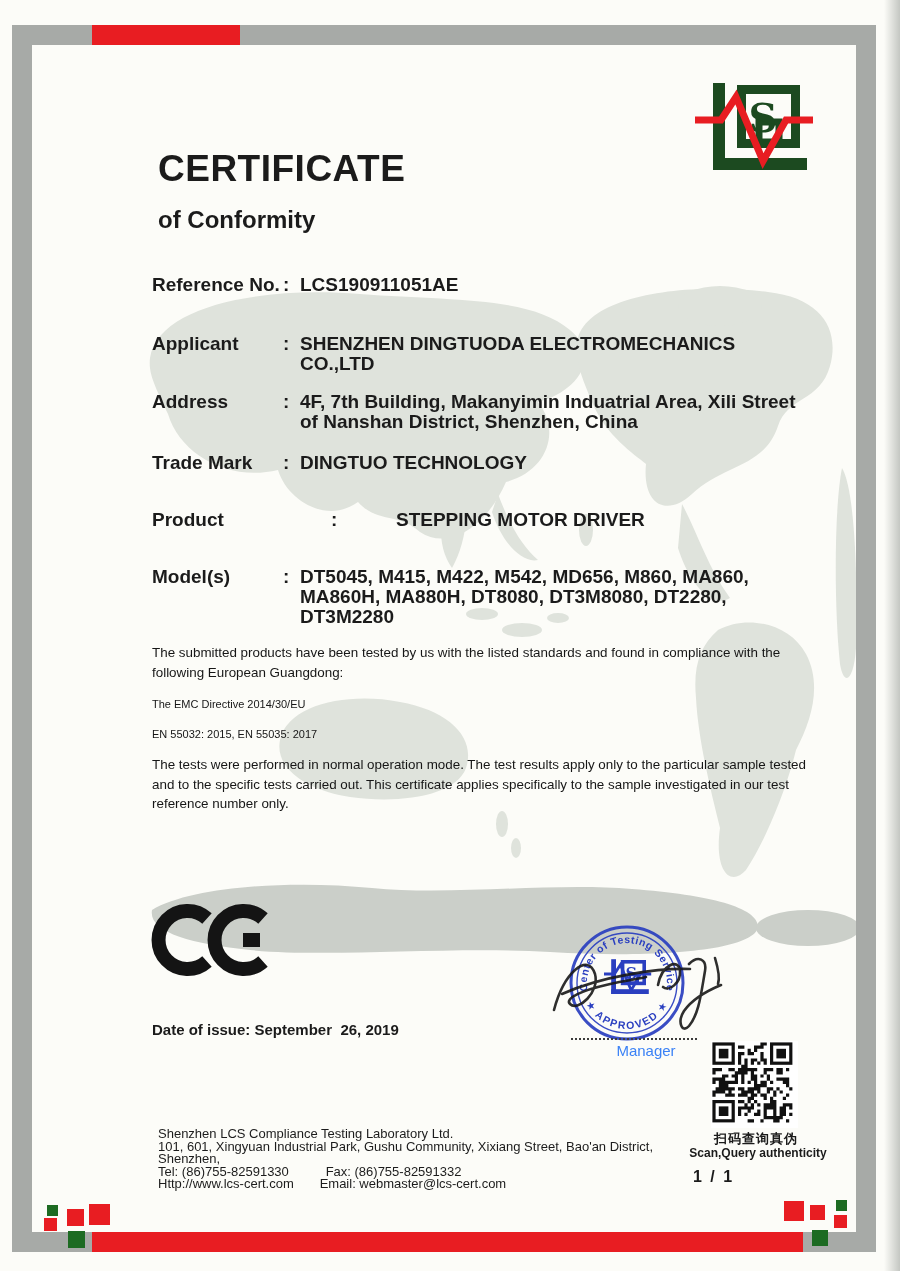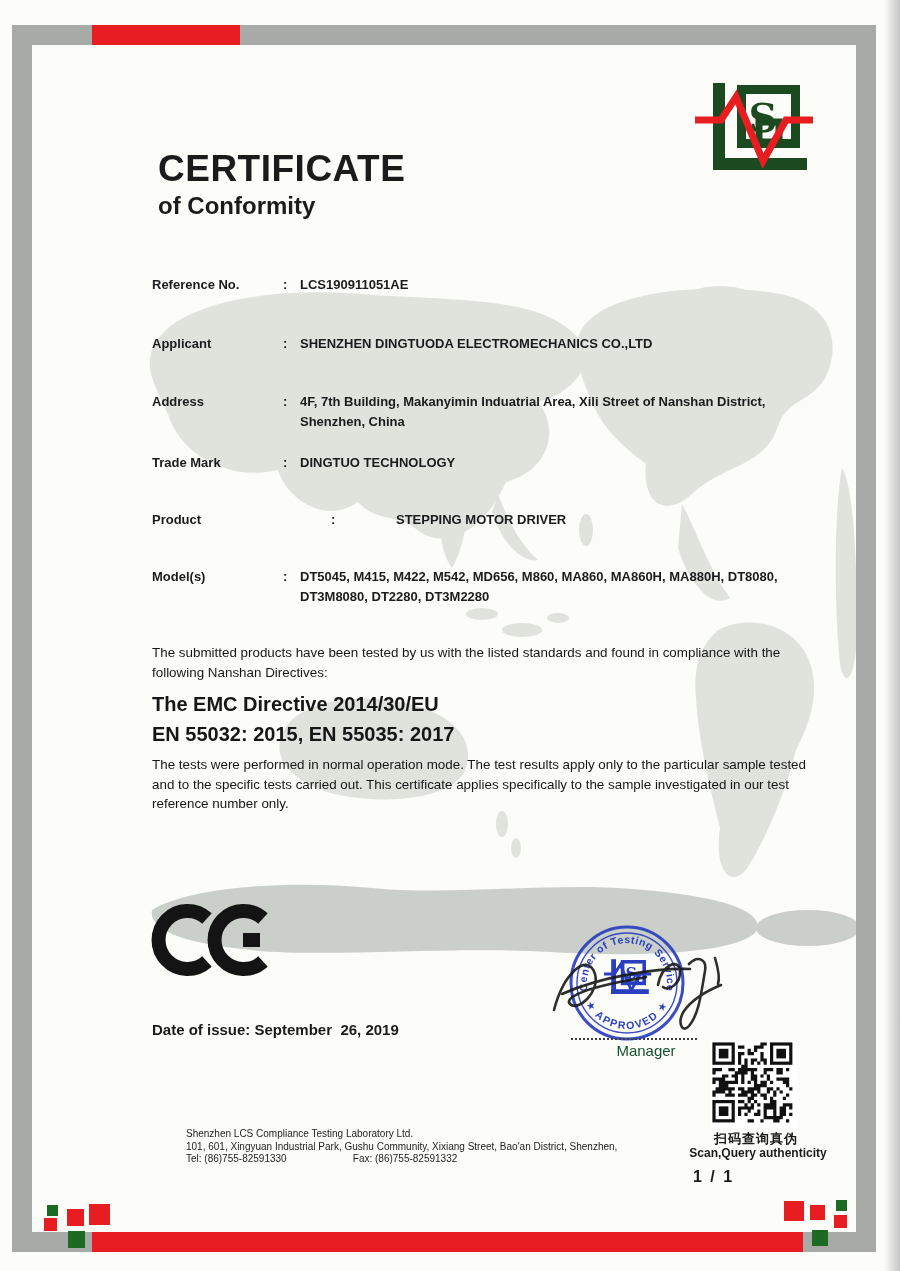--- a/index.html
+++ b/index.html
@@ -16,47 +16,47 @@
   .sq{position:absolute;}
   .sq.red{background:#e81d22;}
   .sq.green{background:#1d6b22;}
   
   .map{position:absolute;left:30px;top:268px;}
   
   .logo{position:absolute;left:695px;top:80px;}
   
   .titleblock{position:absolute;left:158px;top:150px;}
   .t1{font-size:37px;font-weight:bold;letter-spacing:.5px;line-height:1.02;}
-  .t2{font-size:24px;font-weight:bold;margin-top:4px;}
+  .t2{font-size:24px;font-weight:bold;margin-top:18px;}
   
   .field{position:absolute;left:152px;width:652px;display:grid;
-         grid-template-columns:131px 17px 1fr;font-size:13px;font-weight:bold;line-height:20px;}
+         grid-template-columns:131px 17px 1fr;font-size:19px;font-weight:bold;line-height:20px;}
   .fvalue{max-width:505px;}
   
   .para{position:absolute;left:152px;width:658px;font-size:13.4px;line-height:19.5px;color:#161616;}
-  .para.bold{font-weight:bold;font-size:20px;}
+  .para.bold{font-weight:normal;font-size:11px;}
   
   .ce{position:absolute;left:150px;top:897px;}
   
   .date{position:absolute;left:152px;top:1021px;font-size:15px;font-weight:bold;white-space:pre-wrap;}
   
   .stamp{position:absolute;left:540px;top:912px;}
   .dotline{position:absolute;left:571px;top:1030px;width:126px;height:8px;
            border-bottom:2px dotted #3c3c3c;}
   .manager{position:absolute;left:596px;top:1042px;width:100px;text-align:center;
-           font-size:15px;color:#14532d;}
+           font-size:15px;color:#3b82f6;}
   
   .qr{position:absolute;left:711px;top:1041px;background:#fff;}
   .qr-cn{position:absolute;left:700px;top:1130px;width:112px;text-align:center;
          font-size:13px;font-weight:bold;letter-spacing:1px;}
   .qr-en{position:absolute;left:683px;top:1146px;width:150px;text-align:center;
          font-size:12px;font-weight:bold;}
   .pageno{position:absolute;left:693px;top:1168px;font-size:16px;font-weight:bold;letter-spacing:2px;}
   
-  .footer{position:absolute;left:186px;top:1128px;width:560px;font-size:10px;line-height:12.6px;color:#1c1c1c;}
+  .footer{position:absolute;left:158px;top:1128px;width:560px;font-size:13px;line-height:12.6px;color:#1c1c1c;}
   .f-col1a{display:inline-block;width:164px;}
   .f-col1b{display:inline-block;width:158px;}
 </style>
 </head>
 <body>
 
 <div class="page">
 
   <svg class="map" width="830" height="700" viewBox="0 0 830 700">
     <g fill="#dfe3dc" stroke="none">
@@ -145,21 +145,21 @@
     <span>Product</span>
     <span>:</span>
     <span class="fvalue">STEPPING MOTOR DRIVER</span>
   </div>
   <div class="field" style="top:567px;">
     <span>Model(s)</span>
     <span>:</span>
     <span class="fvalue">DT5045, M415, M422, M542, MD656, M860, MA860, MA860H, MA880H, DT8080, DT3M8080, DT2280, DT3M2280</span>
   </div>
 
-  <div class="para" style="top:643px;">The submitted products have been tested by us with the listed standards and found in compliance with the following Nanshan Directives:</div>
+  <div class="para" style="top:643px;">The submitted products have been tested by us with the listed standards and found in compliance with the following European Guangdong:</div>
   <div class="para bold" style="top:695px;">The EMC Directive 2014/30/EU</div>
   <div class="para bold" style="top:725px;">EN 55032: 2015, EN 55035: 2017</div>
   <div class="para" style="top:755px;">The tests were performed in normal operation mode. The test results apply only to the particular sample tested and to the specific tests carried out. This certificate applies specifically to the sample investigated in our test reference number only.</div>
 
   <svg class="ce" width="128" height="88" viewBox="0 0 128 88">
     <g fill="none" stroke="#141414" stroke-width="14">
       <path d="M57,21.5 A29,29 0 1 0 57,64.5"></path>
       <path d="M113,21.5 A29,29 0 1 0 113,64.5"></path>
       <path d="M93,43 L110,43"></path>
     </g>
@@ -220,15 +220,19 @@
   <div class="qr-en">Scan,Query authenticity</div>
   <div class="pageno">1 / 1</div>
 
   <div class="footer">
     <div>Shenzhen LCS Compliance Testing Laboratory Ltd.</div>
     <div>101, 601, Xingyuan Industrial Park, Gushu Community, Xixiang Street, Bao'an District, Shenzhen,</div>
     <div>
       <span class="f-col1a">Tel: (86)755-82591330</span>
       <span>Fax: (86)755-82591332</span>
     </div>
+    <div>
+      <span class="f-col1b">Http://www.lcs-cert.com</span>
+      <span>Email: webmaster@lcs-cert.com</span>
+    </div>
   </div>
 
 </div>
 
 </body></html>

